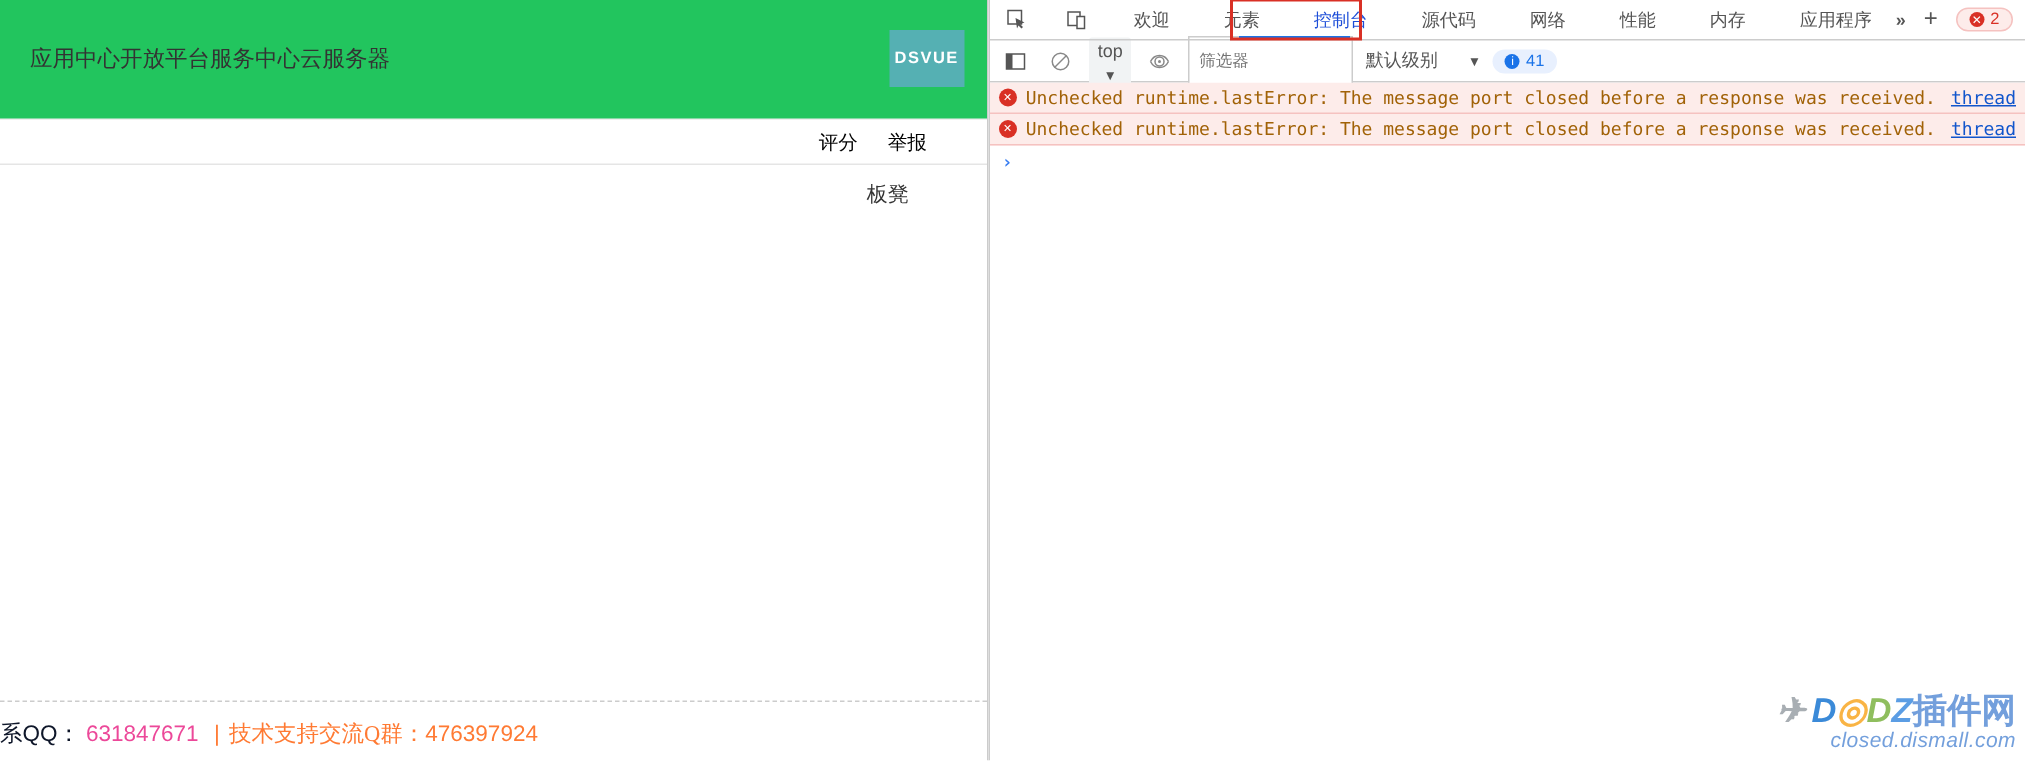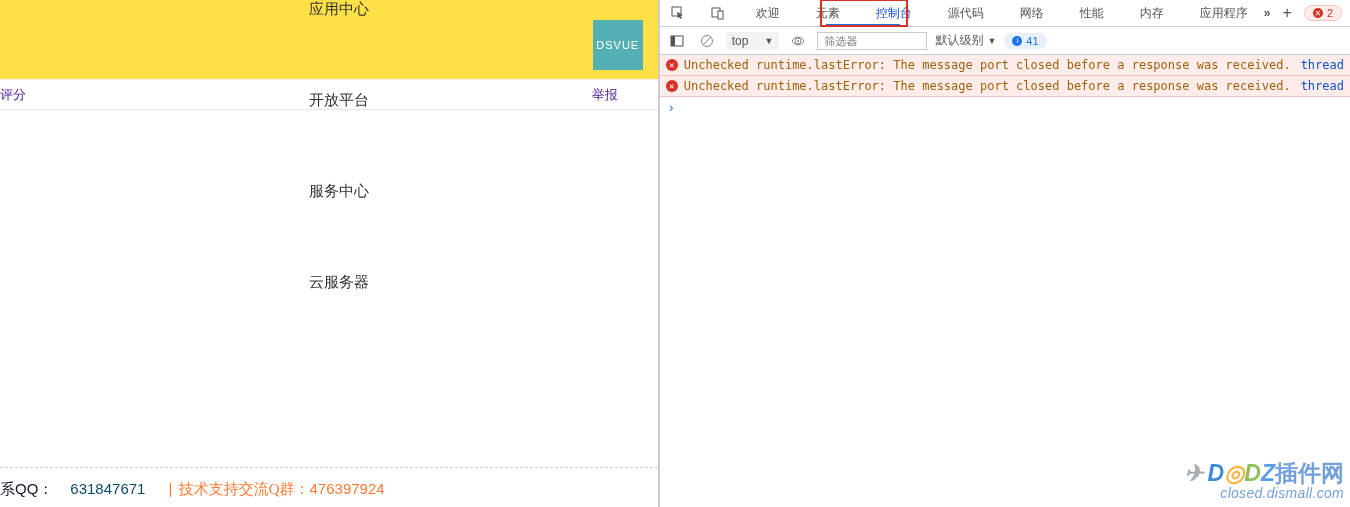--- a/index.html
+++ b/index.html
@@ -19,54 +19,52 @@
   height: 507px;
   position: relative;
   background: #fff;
   border-right: 1px solid #ccc;
 }
 .main-nav {
   display: flex;
   align-items: center;
   height: 80px;
   padding-left: 20px;
-  gap: 72px;
   font-size: 15px;
   color: #333;
-  background: #fde047;
+  background: #22c55e;
   border-bottom: 1px solid #eee;
   position: relative;
-  flex-direction: column;
 }
 .main-nav span { white-space: nowrap; cursor: pointer; }
 .brand {
   position: absolute;
   right: 15px;
   top: 20px;
   width: 50px;
-  height: 50px;
+  height: 38px;
   background: #55b0b3;
   color: #fff;
-  font-weight: normal;
+  font-weight: bold;
   font-size: 11px;
   display: flex;
   align-items: center;
   justify-content: center;
   letter-spacing: 1px;
 }
 .sub-bar {
   height: 30px;
   border-bottom: 1px solid #e5e5e5;
   display: flex;
-  justify-content: space-between;
+  justify-content: flex-end;
   align-items: center;
   padding-right: 40px;
   gap: 20px;
   font-size: 13px;
-  color: #4c1d95;
+  color: #000000;
 }
 .bench-row {
   height: 40px;
   display: flex;
   justify-content: flex-end;
   align-items: center;
   padding-right: 52px;
   font-size: 14px;
   color: #333;
 }
@@ -80,21 +78,21 @@
 .dashed-line {
   border-top: 1px dashed #ccc;
   margin-bottom: 12px;
 }
 .footer-text {
   font-size: 15px;
   color: #444;
   padding-left: 0;
 }
 .footer-text .qq-label { color: #0f172a; }
-.footer-text .qq-num { color: #0c4a6e; margin: 0 17px; }
+.footer-text .qq-num { color: #ec4899; margin: 0 4px; }
 .footer-text .sep { color: #ff7a33; margin: 0 2px; }
 .footer-text .support { color: #ff7a33; font-family: Liberation Serif, serif; }
 .footer-text .support-num { color: #ff7a33; }
 
 .devtools {
   flex: 1;
   height: 507px;
   display: flex;
   flex-direction: column;
   border-left: 1px solid #ccc;
@@ -182,35 +180,36 @@
   width: 22px; height: 22px;
   display: flex; align-items: center; justify-content: center;
   cursor: pointer;
 }
 .ctx-select {
   background: #f1f3f4;
   padding: 2px 6px;
   border-radius: 2px;
   display: flex;
   align-items: center;
-  gap: 16px;
+  gap: 4px;
   cursor: pointer;
+  flex-direction: column;
 }
 .filter-input {
   border: 1px solid #ccc;
   height: 18px;
-  padding: 0 6px;
+  padding: 16px 6px;
   width: 110px;
   font-size: 11px;
   color: #888;
 }
 .level-select {
   display: flex;
   align-items: center;
-  gap: 4px;
+  gap: 20px;
   cursor: pointer;
 }
 .hidden-pill {
   background: #e8f0fe;
   border-radius: 10px;
   padding: 0 8px;
   color: #1a73e8;
   font-size: 11px;
   display: inline-flex;
   align-items: center;
@@ -235,21 +234,21 @@
   padding: 3px 6px;
   position: relative;
 }
 .err-row .eicon {
   width: 12px; height: 12px; background: #d93025; border-radius: 50%;
   color: #fff; font-size: 9px; display:flex; align-items:center; justify-content:center;
   margin-right: 6px;
   flex-shrink: 0;
 }
 .err-row .msg { color: #a16207; flex: 1; white-space: nowrap; overflow: hidden; }
-.err-row .link { color: #1155cc; margin-left: 10px; cursor: pointer; }
+.err-row .link { color: #1155cc; text-decoration: underline; margin-left: 10px; cursor: pointer; }
 .prompt-row {
   padding: 4px 8px;
   color: #1a73e8;
   font-family: Consolas, monospace;
 }
 .prompt-row .caret { color: #367cf1; font-weight: bold; }
 
 .watermark {
   position: absolute;
   right: 6px;
@@ -286,20 +285,23 @@
   <div class="main-nav">
     <span>应用中心</span>
     <span>开放平台</span>
     <span>服务中心</span>
     <span>云服务器</span>
     <div class="brand">DSVUE</div>
   </div>
   <div class="sub-bar">
     <span>评分</span>
     <span>举报</span>
+  </div>
+  <div class="bench-row">
+    <span>板凳</span>
   </div>
   <div class="footer-area">
     <div class="dashed-line"></div>
     <div class="footer-text">
       <span class="qq-label">系QQ：</span><span class="qq-num">631847671</span>
       <span class="sep">|</span>
       <span class="support">技术支持交流Q群：</span><span class="support-num">476397924</span>
     </div>
   </div>
 </div>

